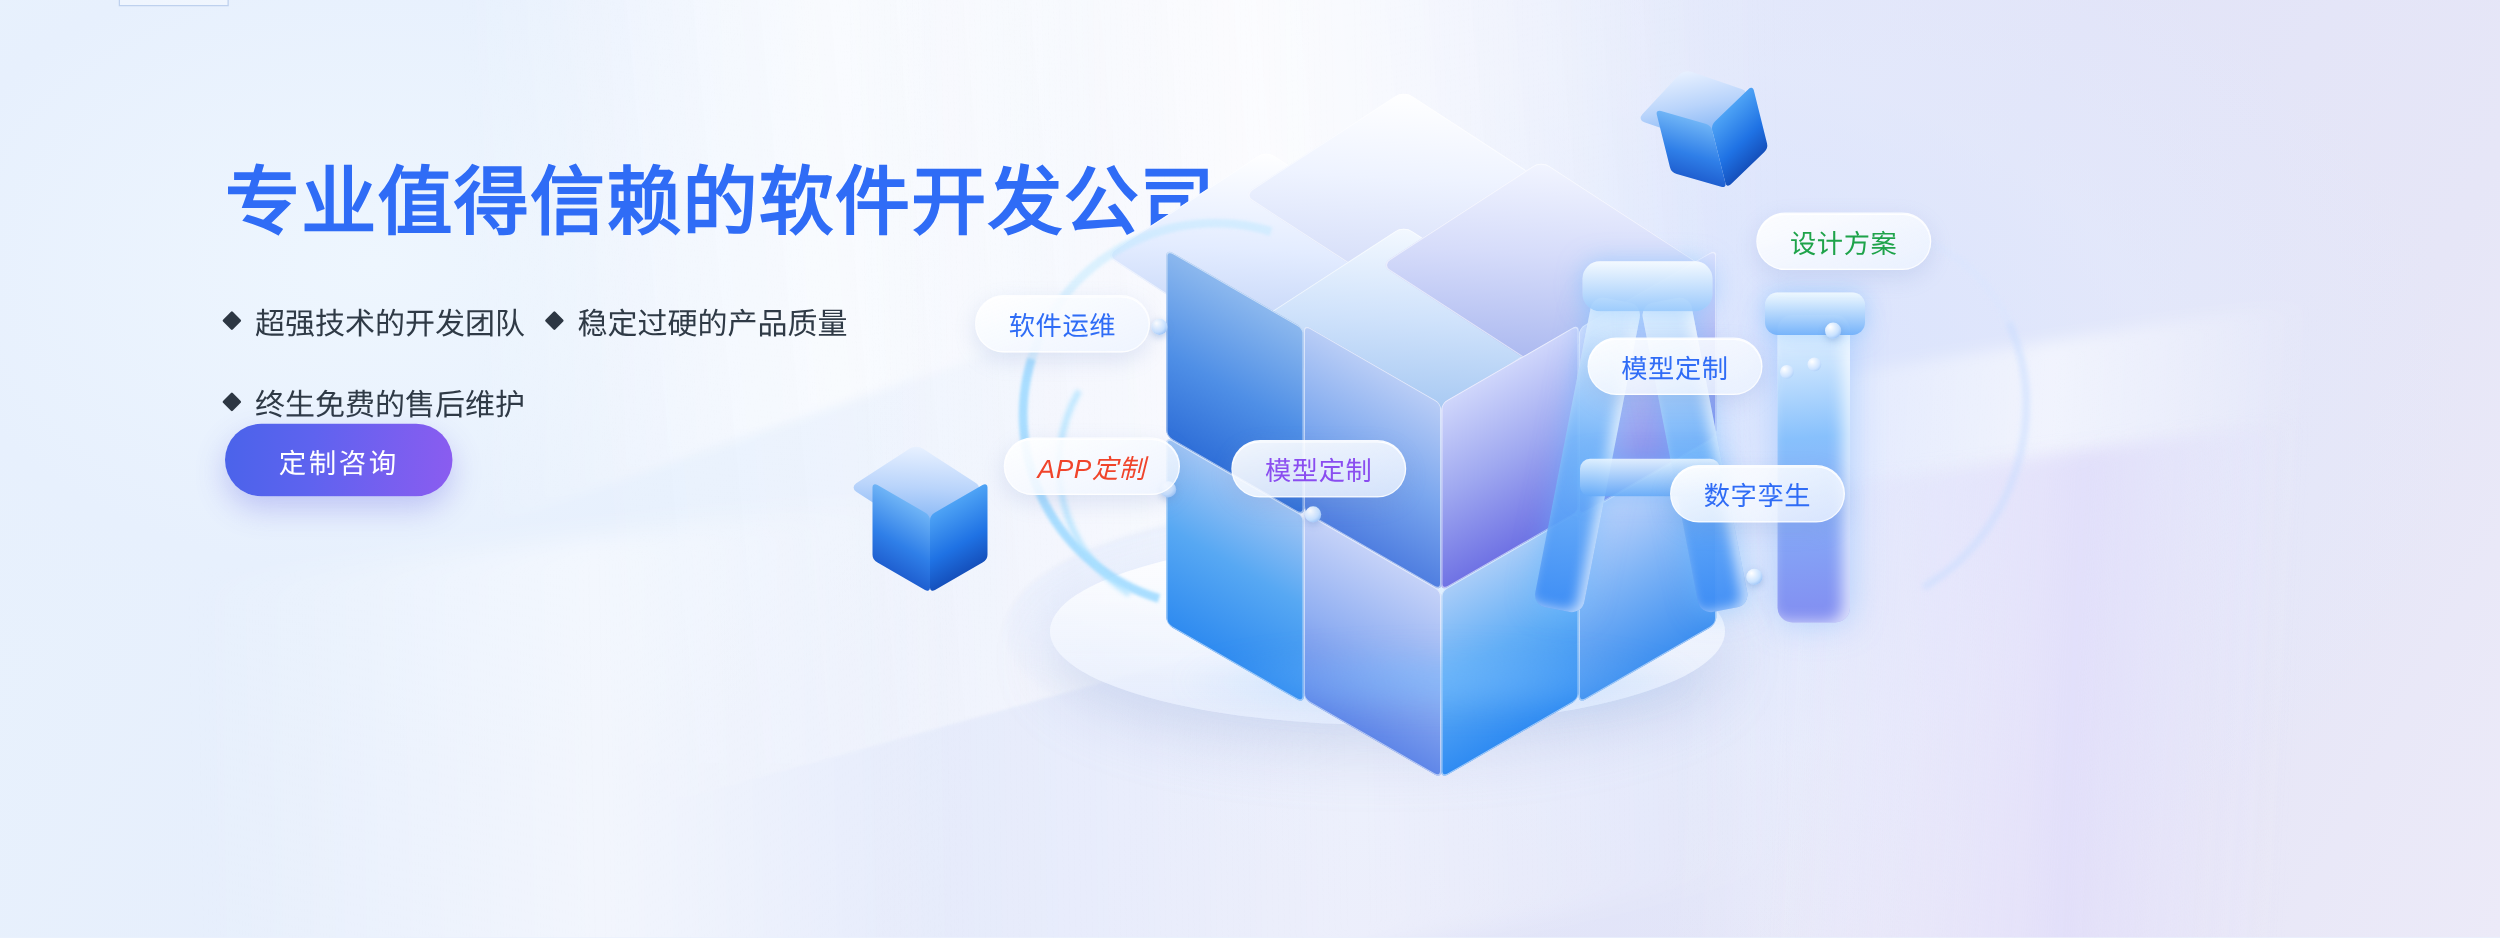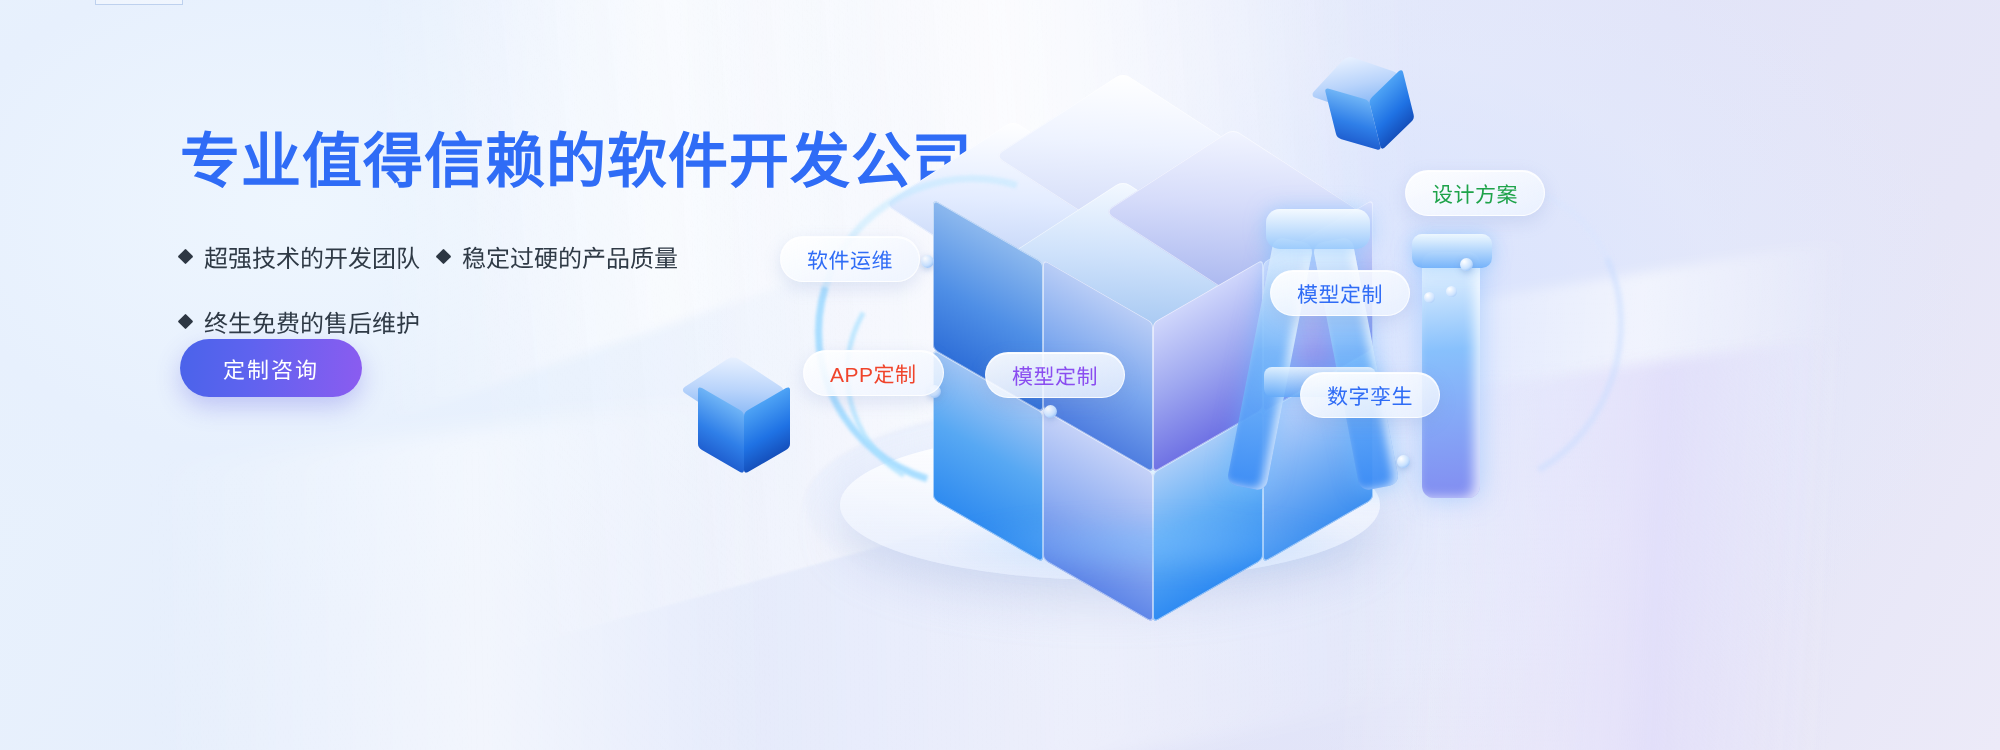--- a/index.html
+++ b/index.html
@@ -215,21 +215,21 @@
   
   .tag{
     position:absolute;display:inline-flex;align-items:center;justify-content:center;
     height:44px;padding:0 26px;border-radius:24px;
     background:linear-gradient(160deg,rgba(255,255,255,.93),rgba(236,243,255,.80));
     box-shadow:0 6px 18px rgba(120,145,205,.20), inset 0 1px 0 rgba(255,255,255,.95);
     font-size:21px;white-space:nowrap;letter-spacing:.5px;cursor:pointer;
     border:1px solid rgba(255,255,255,.75);
   }
   .tag.t-blue{color:#2f6cf6;}
-  .tag.t-red{color:#f0442b;}
+  .tag.t-red{color:#f0442b;font-style:italic;}
   .tag.t-purple{color:#8a4df0;}
   .tag.t-green{color:#1ea34a;}
 
   .dot{
     position:absolute;width:13px;height:13px;border-radius:50%;
     background:radial-gradient(circle at 32% 28%,#ffffff,#c9e2ff 55%,#74a8ef);
     box-shadow:0 2px 6px rgba(110,150,210,.45);
   }
 
   
@@ -330,16 +330,16 @@
     <div class="dot" style="left:288px;top:385px;"></div>
     <div class="dot" style="left:404px;top:405px;"></div>
     <div class="dot" style="left:820px;top:258px;"></div>
     <div class="dot" style="left:757px;top:455px;"></div>
 
     <div class="tag t-blue" style="left:140px;top:236px;">软件运维</div>
     <div class="tag t-red" style="left:163px;top:350px;">APP定制</div>
     <div class="tag t-purple" style="left:345px;top:352px;">模型定制</div>
     <div class="tag t-blue" style="left:630px;top:270px;">模型定制</div>
     <div class="tag t-green" style="left:765px;top:170px;">设计方案</div>
-    <div class="tag t-blue" style="left:660px;top:372px;">数字孪生</div>
+    <div class="tag t-blue" style="left:696px;top:372px;">数字孪生</div>
 
   </div>
 </div>
 
 </body></html>

